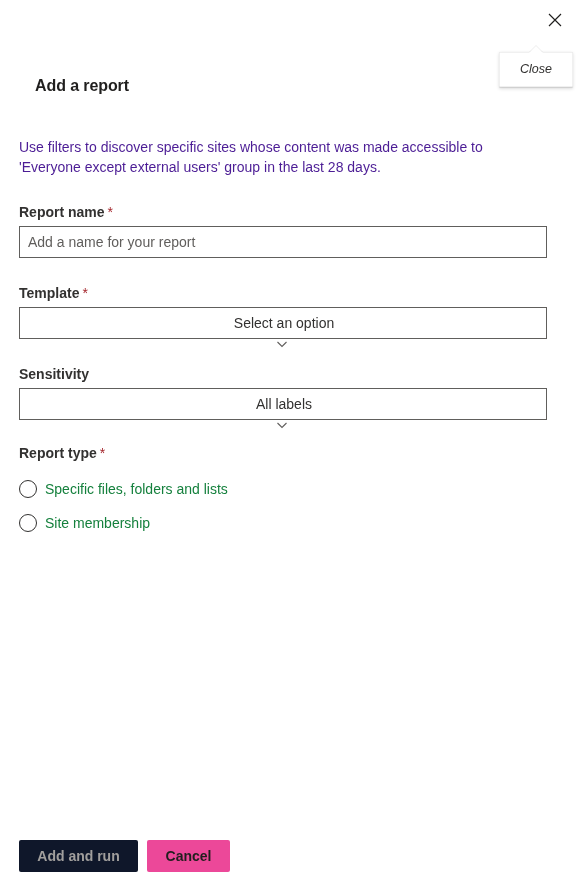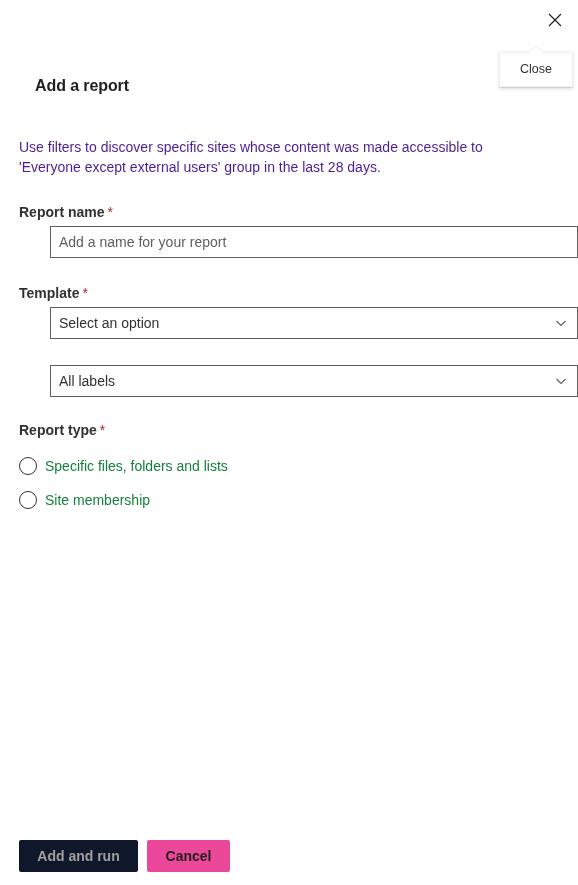--- a/index.html
+++ b/index.html
@@ -51,20 +51,21 @@
     background: #ffffff;
     border: 1px solid #f0f0f0;
     box-shadow: 0 1.6px 3.6px rgba(0,0,0,0.13), 0 0.3px 0.9px rgba(0,0,0,0.10);
     padding: 8px 12px 9px 12px;
     font-size: 12.5px;
     color: #323130;
     line-height: 16px;
     text-align: center;
     border-radius: 1px;
     z-index: 20;
+    font-style: italic;
   }
   .tooltip:before {
     content: "";
     position: absolute;
     top: -7px;
     left: 50%;
     margin-left: -7px;
     width: 0;
     height: 0;
     border-left: 7px solid transparent;
@@ -124,31 +125,31 @@
     border: 1px solid #605e5c;
     background: #ffffff;
     font-family: "Liberation Sans", sans-serif;
     font-size: 14px;
     color: #323130;
     padding: 0 8px;
     line-height: 30px;
     border-radius: 0;
     outline: none;
     display: block;
-    margin-left: 31px;
   }
   .text-input::placeholder { color: #605e5c; opacity: 1; }
 
   .dropdown {
     display: flex;
     align-items: center;
     justify-content: space-between;
     cursor: pointer;
     padding-right: 6px;
     user-select: none;
+    flex-direction: column;
   }
   .dropdown-value { color: #323130; }
   .chev {
     color: #605e5c;
     display: flex;
     align-items: center;
     padding-right: 4px;
   }
 
   
@@ -247,20 +248,23 @@
         <span class="chev">
           <svg width="12" height="12" viewBox="0 0 12 12" aria-hidden="true">
             <path d="M1.5 4 L6 8.5 L10.5 4" stroke="#605e5c" stroke-width="1.1" fill="none"></path>
           </svg>
         </span>
       </div>
     </div>
 
 
     <div class="field">
+      <label class="field-label">
+        <span>Sensitivity</span>
+      </label>
       <div class="dropdown">
         <span class="dropdown-value">All labels</span>
         <span class="chev">
           <svg width="12" height="12" viewBox="0 0 12 12" aria-hidden="true">
             <path d="M1.5 4 L6 8.5 L10.5 4" stroke="#605e5c" stroke-width="1.1" fill="none"></path>
           </svg>
         </span>
       </div>
     </div>
 

